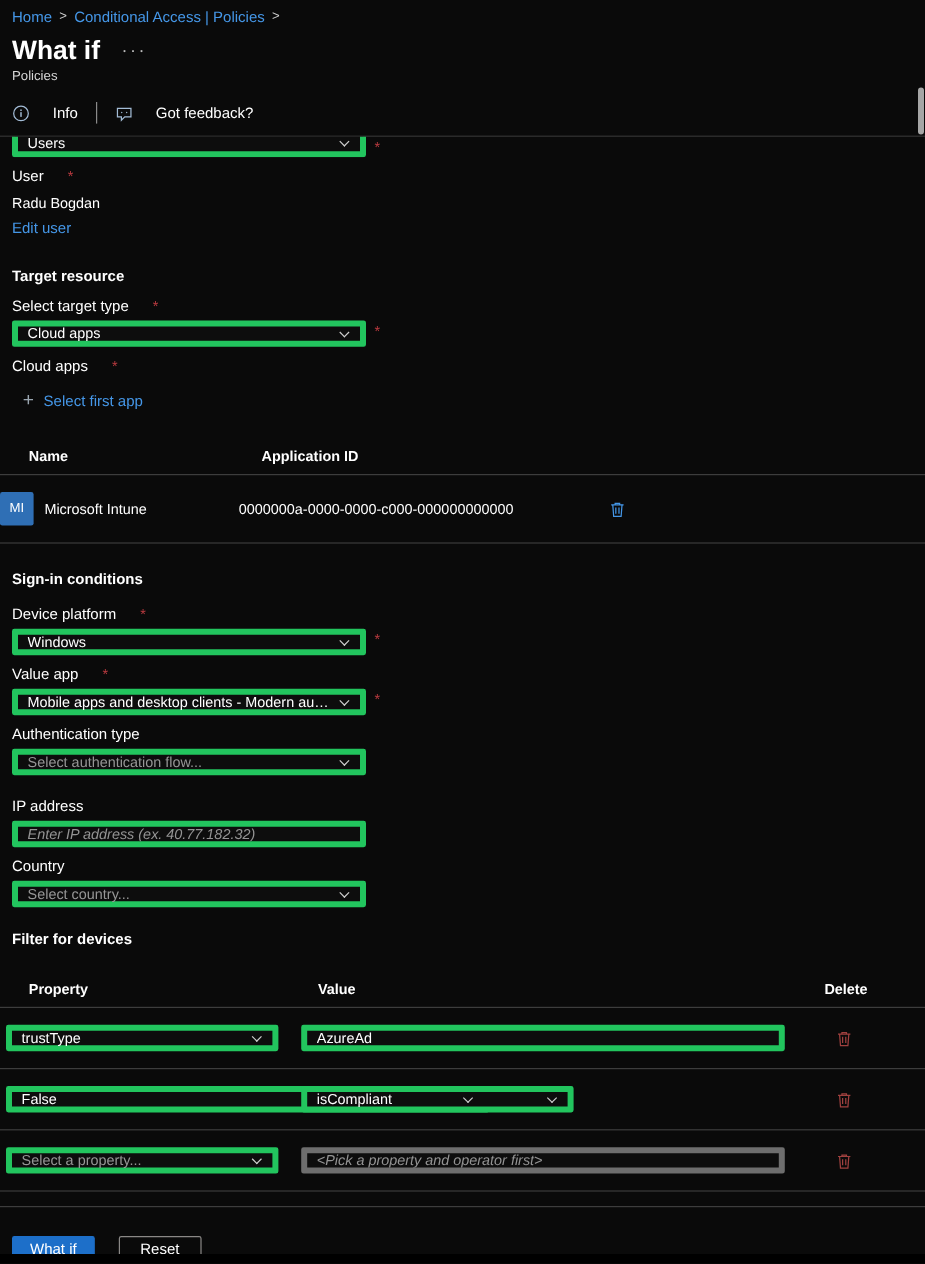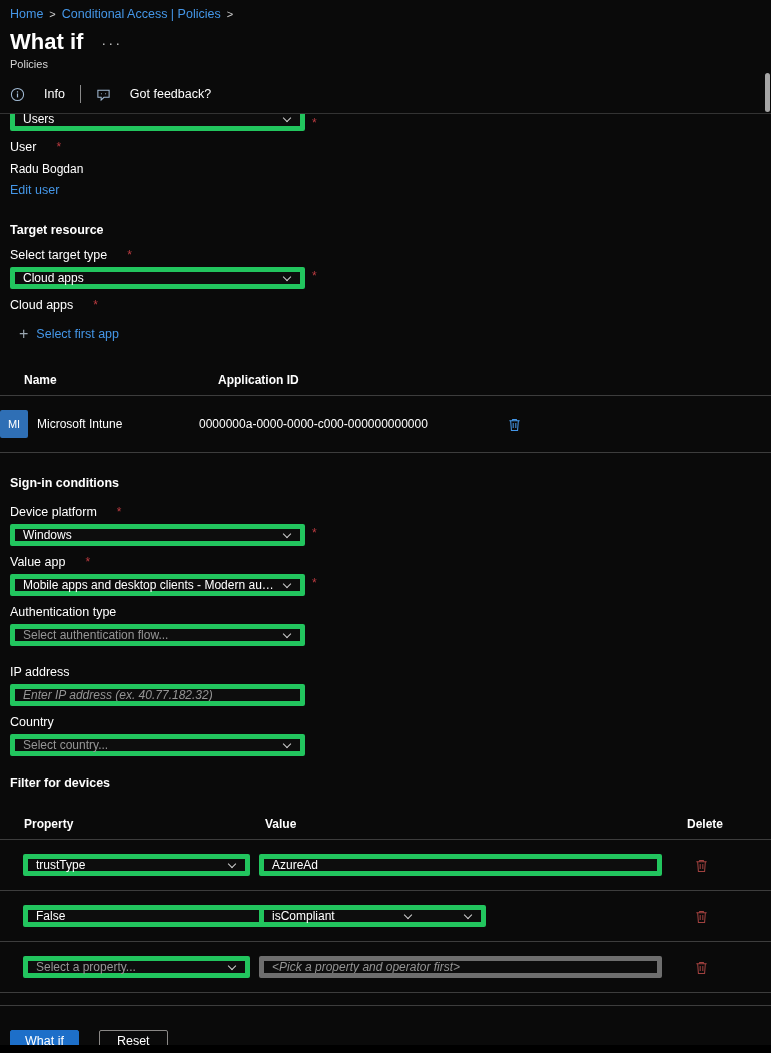--- a/index.html
+++ b/index.html
@@ -71,21 +71,21 @@
             display:flex; align-items:center; justify-content:center; font-size:11px; }
   .trash { background:none; border:none; padding:2px; cursor:pointer; display:flex; align-items:center; justify-content:center; }
   .trash.blue { color:#4597e8; }
   .trash.red { color:#a0413f; }
 
   
   .ftable { margin-left:-10px; width:771px; margin-top:18px; }
   .f-head { display:grid; grid-template-columns:227px 403px 60px; column-gap:19px; padding-left:19px;
             height:31px; align-items:center; font-weight:700; font-size:12px; }
   .f-head .h1 { padding-left:5px; }
-  .f-row { display:grid; grid-template-columns:227px 403px 60px; column-gap:9px; padding-left:23px;
+  .f-row { display:grid; grid-template-columns:227px 403px 60px; column-gap:19px; padding-left:5px;
            height:50px; align-items:center; }
   .f-row .dd { width:227px; }
   .f-row .input, .f-row .dd.wide { width:403px; }
   .f-row .trash { justify-self:center; }
   input.input[disabled] { border-color:#6e6e6e; }
 
   
   .footer { margin:24px 0 0 10px; display:flex; align-items:center; gap:20px; }
   .btn { height:22px; font-size:12.5px; border-radius:2px; cursor:pointer; font-family:inherit; }
   .btn-primary { background:#1d6fc9; border:1px solid #1d6fc9; color:#fff; padding:0 14px; }

